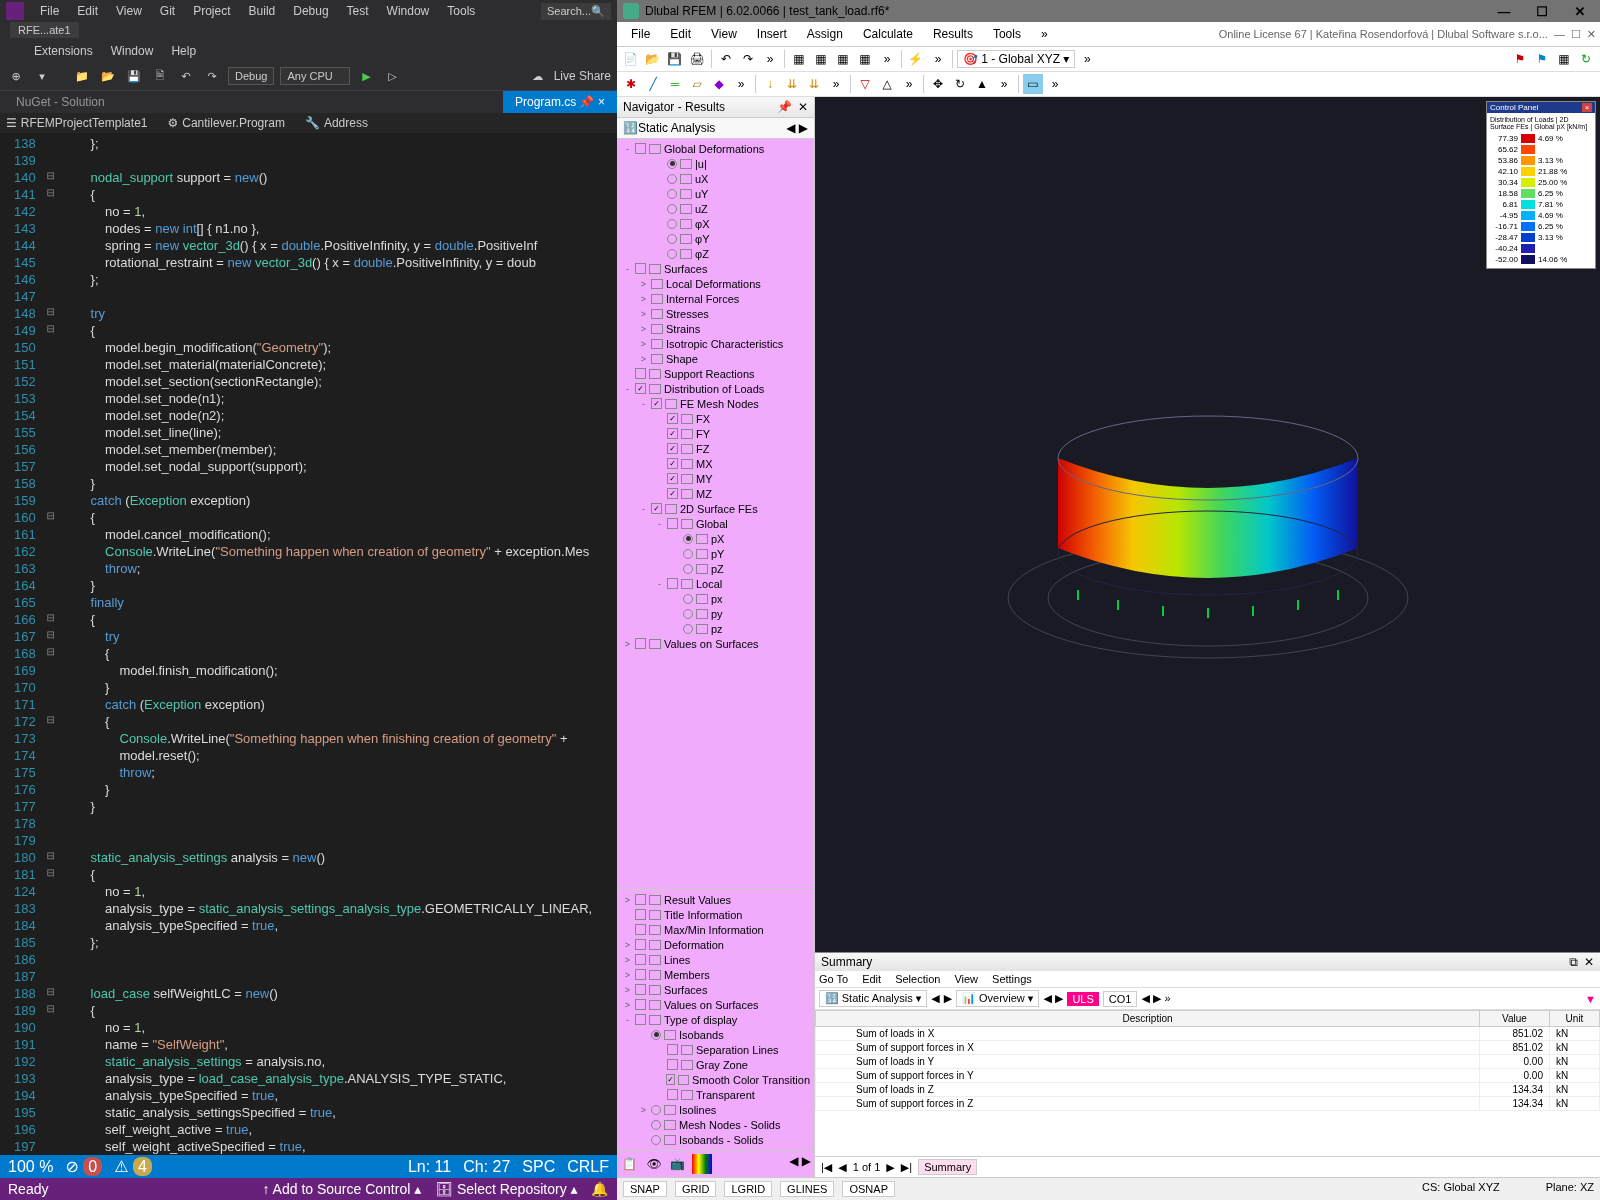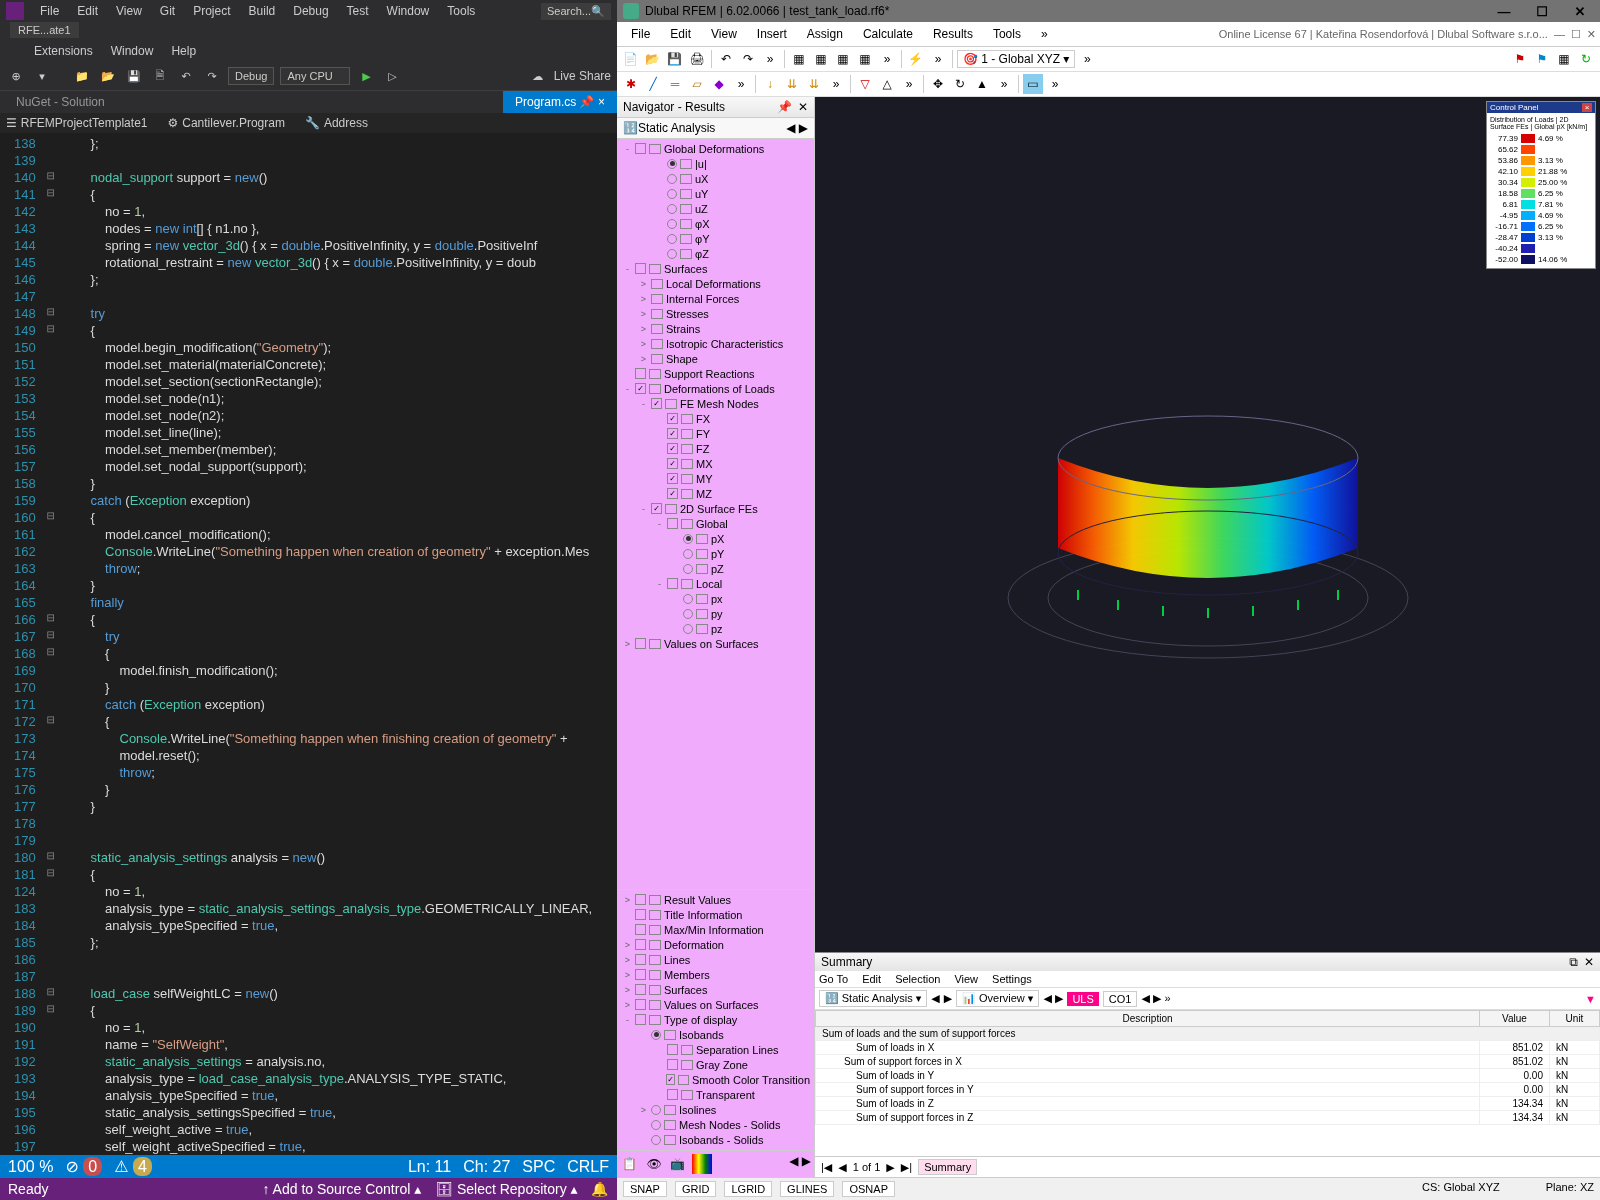--- a/index.html
+++ b/index.html
@@ -462,21 +462,21 @@
           <div class="tree-item" style="padding-left:6px">
             <span class="tree-exp"></span>
             <span class="tree-check"></span>
             <span class="tree-icon"></span>
             <span class="tree-label">Support Reactions</span>
           </div>
           <div class="tree-item" style="padding-left:6px">
             <span class="tree-exp">-</span>
             <span class="tree-check">✓</span>
             <span class="tree-icon"></span>
-            <span class="tree-label">Deformations of Loads</span>
+            <span class="tree-label">Distribution of Loads</span>
           </div>
           <div class="tree-item" style="padding-left:22px">
             <span class="tree-exp">-</span>
             <span class="tree-check">✓</span>
             <span class="tree-icon"></span>
             <span class="tree-label">FE Mesh Nodes</span>
           </div>
           <div class="tree-item" style="padding-left:38px">
             <span class="tree-exp"></span>
             <span class="tree-check">✓</span>
@@ -826,30 +826,27 @@
         <div class="summary-table">
           <table>
             <thead>
                 <tr>
               <th style="text-align:center">Description</th>
               <th style="width:70px;text-align:center">Value</th>
               <th style="width:50px;text-align:center">Unit</th>
             </tr>
               </thead>
             <tbody id="sumbody">
-                <tr class="section-row">
-                  <td colspan="3">Sum of loads and the sum of support forces</td>
-                </tr>
                 <tr>
                   <td style="padding-left:40px">Sum of loads in X</td>
                   <td style="text-align:right">851.02</td>
                   <td>kN</td>
                 </tr>
                 <tr>
-                  <td style="padding-left:28px">Sum of support forces in X</td>
+                  <td style="padding-left:40px">Sum of support forces in X</td>
                   <td style="text-align:right">851.02</td>
                   <td>kN</td>
                 </tr>
                 <tr>
                   <td style="padding-left:40px">Sum of loads in Y</td>
                   <td style="text-align:right">0.00</td>
                   <td>kN</td>
                 </tr>
                 <tr>
                   <td style="padding-left:40px">Sum of support forces in Y</td>

